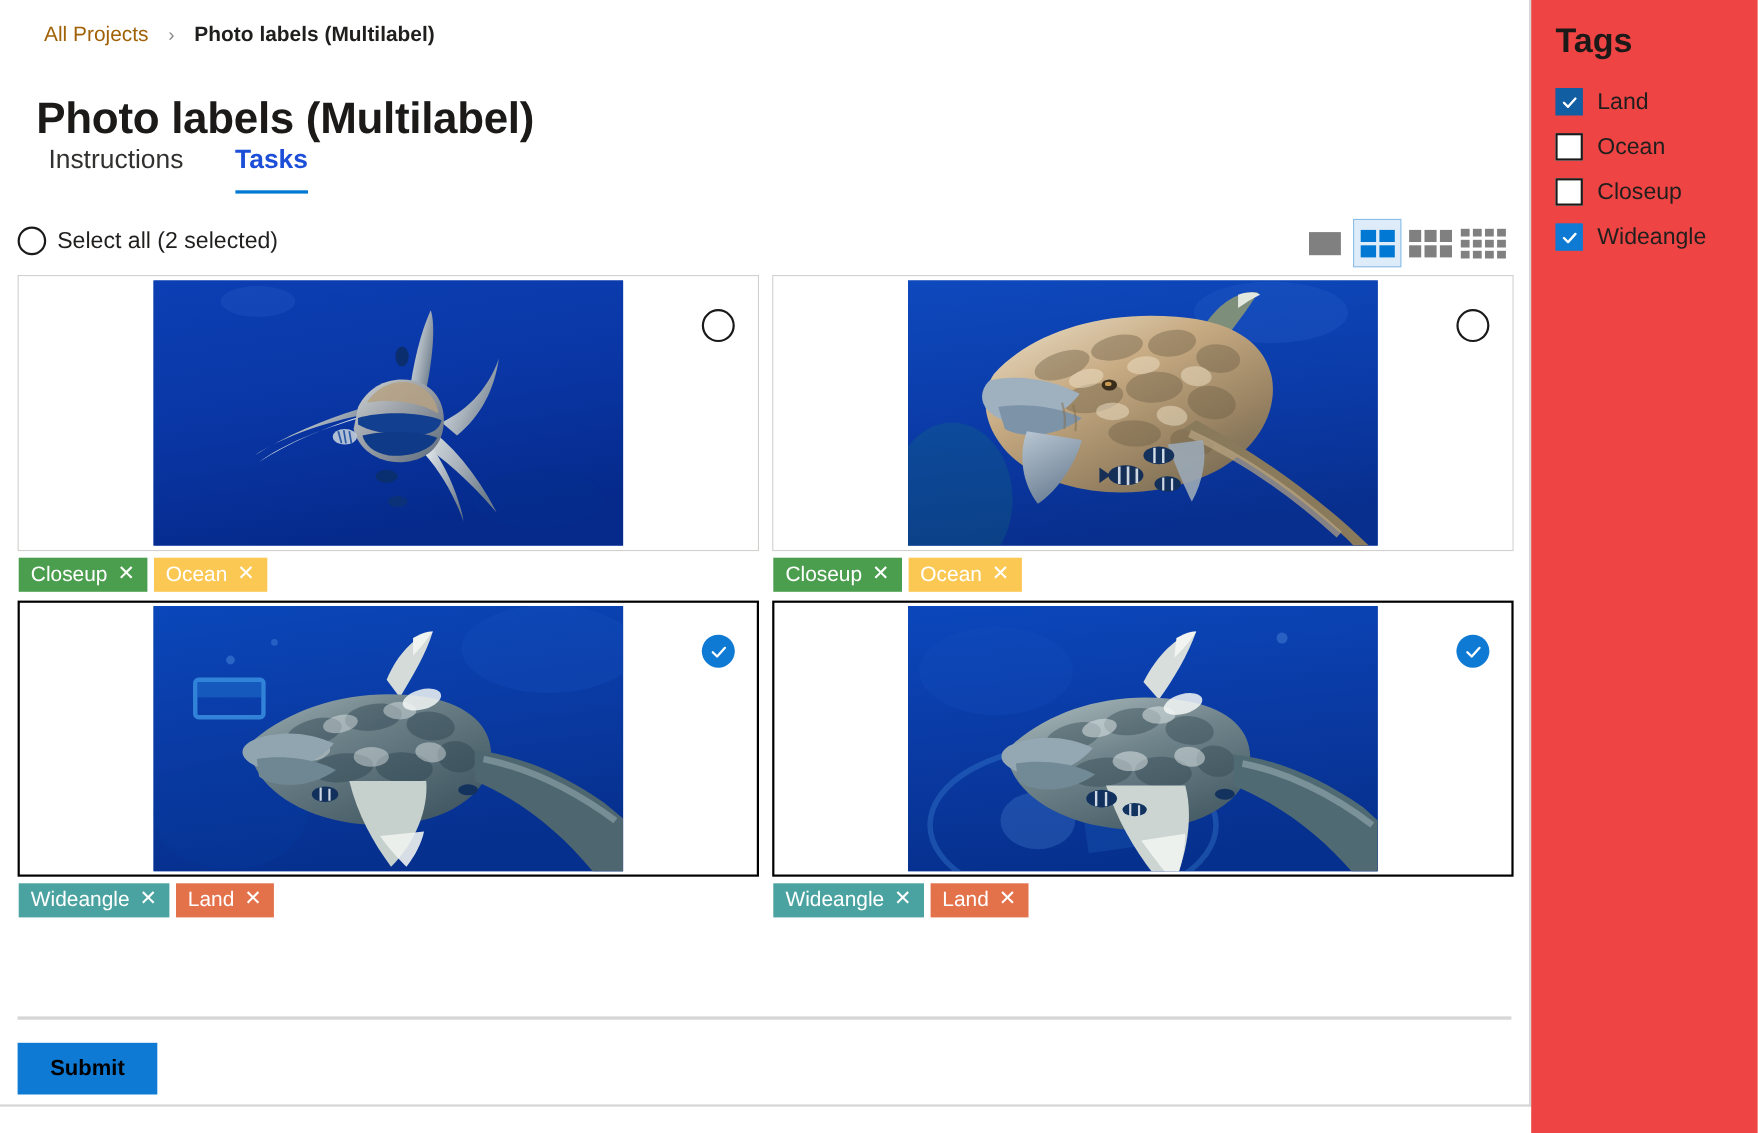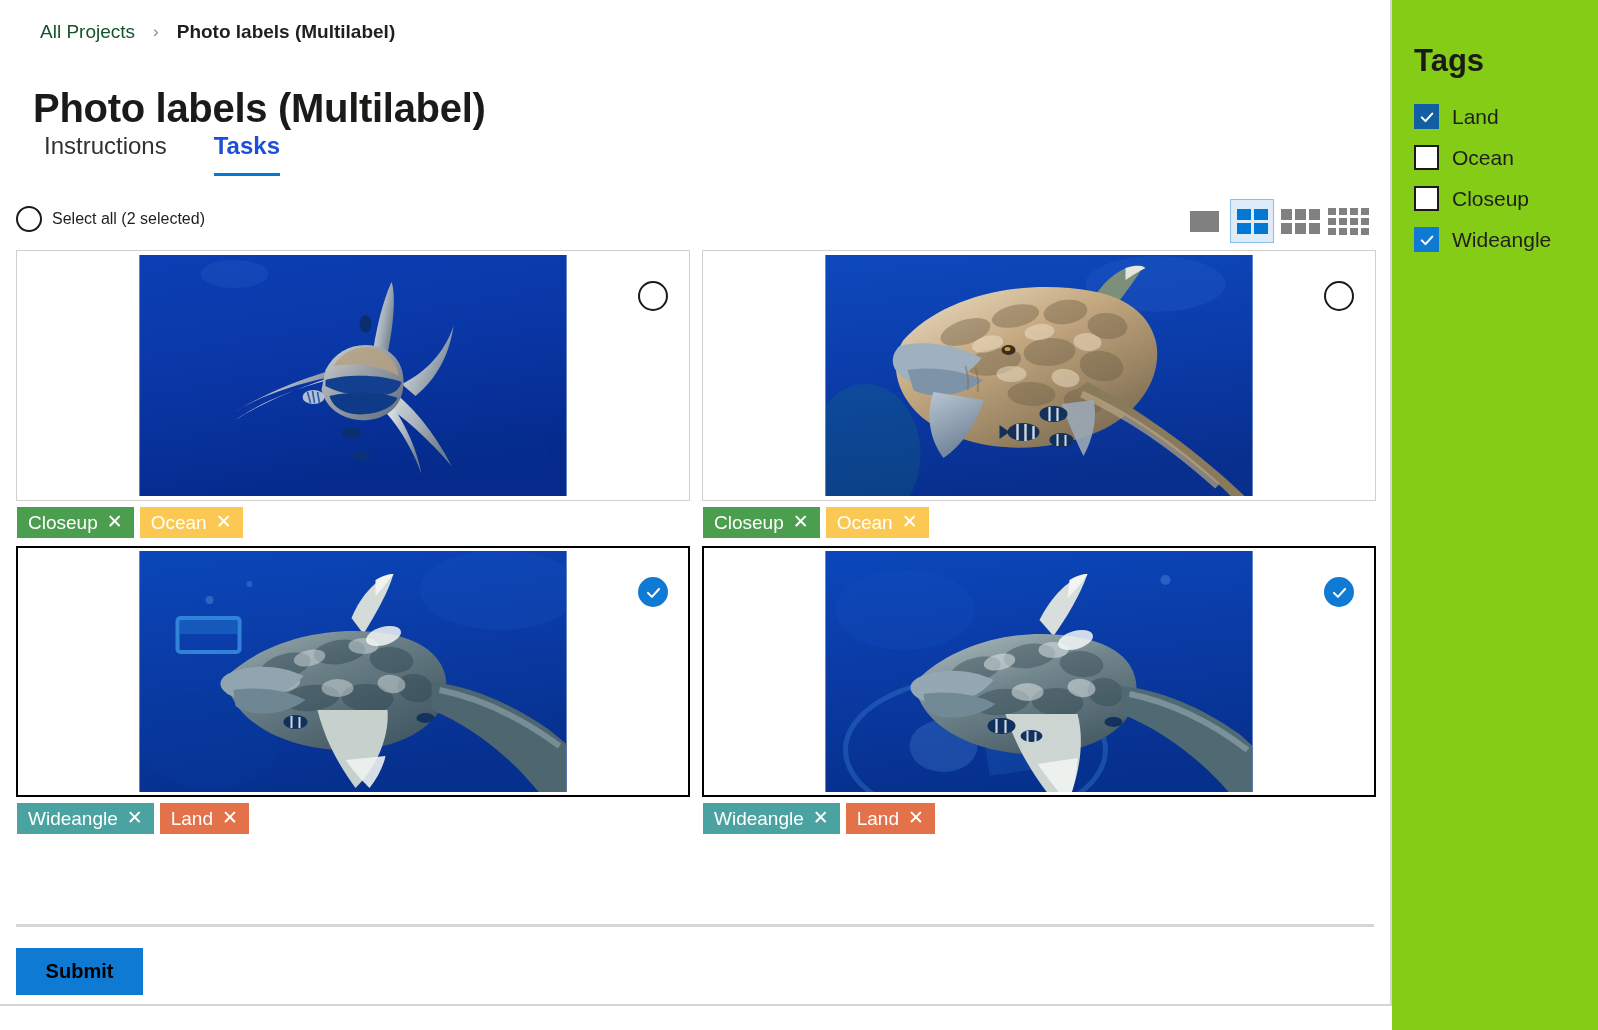--- a/index.html
+++ b/index.html
@@ -29,21 +29,21 @@
   }
 
   .breadcrumb {
     position: absolute;
     left: 40px; top: 22px;
     display: flex; align-items: center;
     font-size: 19px;
     color: #605e5c;
     line-height: 1;
   }
-  .bc-link { color: #14532d; }
+  .bc-link { color: #a16207; }
   .bc-sep {
     margin: 0 18px;
     color: #8a8886;
     font-size: 17px;
     display: inline-block;
   }
   .bc-current { color: #201f1e; font-weight: 600; }
 
   .page-title {
     position: absolute;
@@ -86,21 +86,21 @@
   }
   .circle-empty {
     width: 26px; height: 26px;
     border-radius: 50%;
     border: 2px solid #1b1a19;
     background: transparent;
     flex: none;
     cursor: pointer;
   }
   .selectall-label {
-    font-size: 16px;
+    font-size: 21px;
     color: #201f1e;
     cursor: pointer;
   }
 
   
   .view-toggle {
     position: absolute;
     right: 20px; top: 199px;
     display: flex;
     align-items: center;
@@ -217,22 +217,22 @@
     font-family: "Liberation Sans", sans-serif;
     font-size: 20px;
     font-weight: 600;
     cursor: pointer;
   }
 
   
   .tags-panel {
     position: relative;
     flex: 1;
-    padding: 44px 0 0 22px;
-    background: #84cc16;
+    padding: 20px 0 0 22px;
+    background: #ef4444;
   }
   .tags-title {
     font-size: 31px;
     font-weight: 700;
     color: #1b1a19;
     margin: 0 0 18px 0;
     line-height: 1.1;
   }
   .tag-row {
     display: flex;

